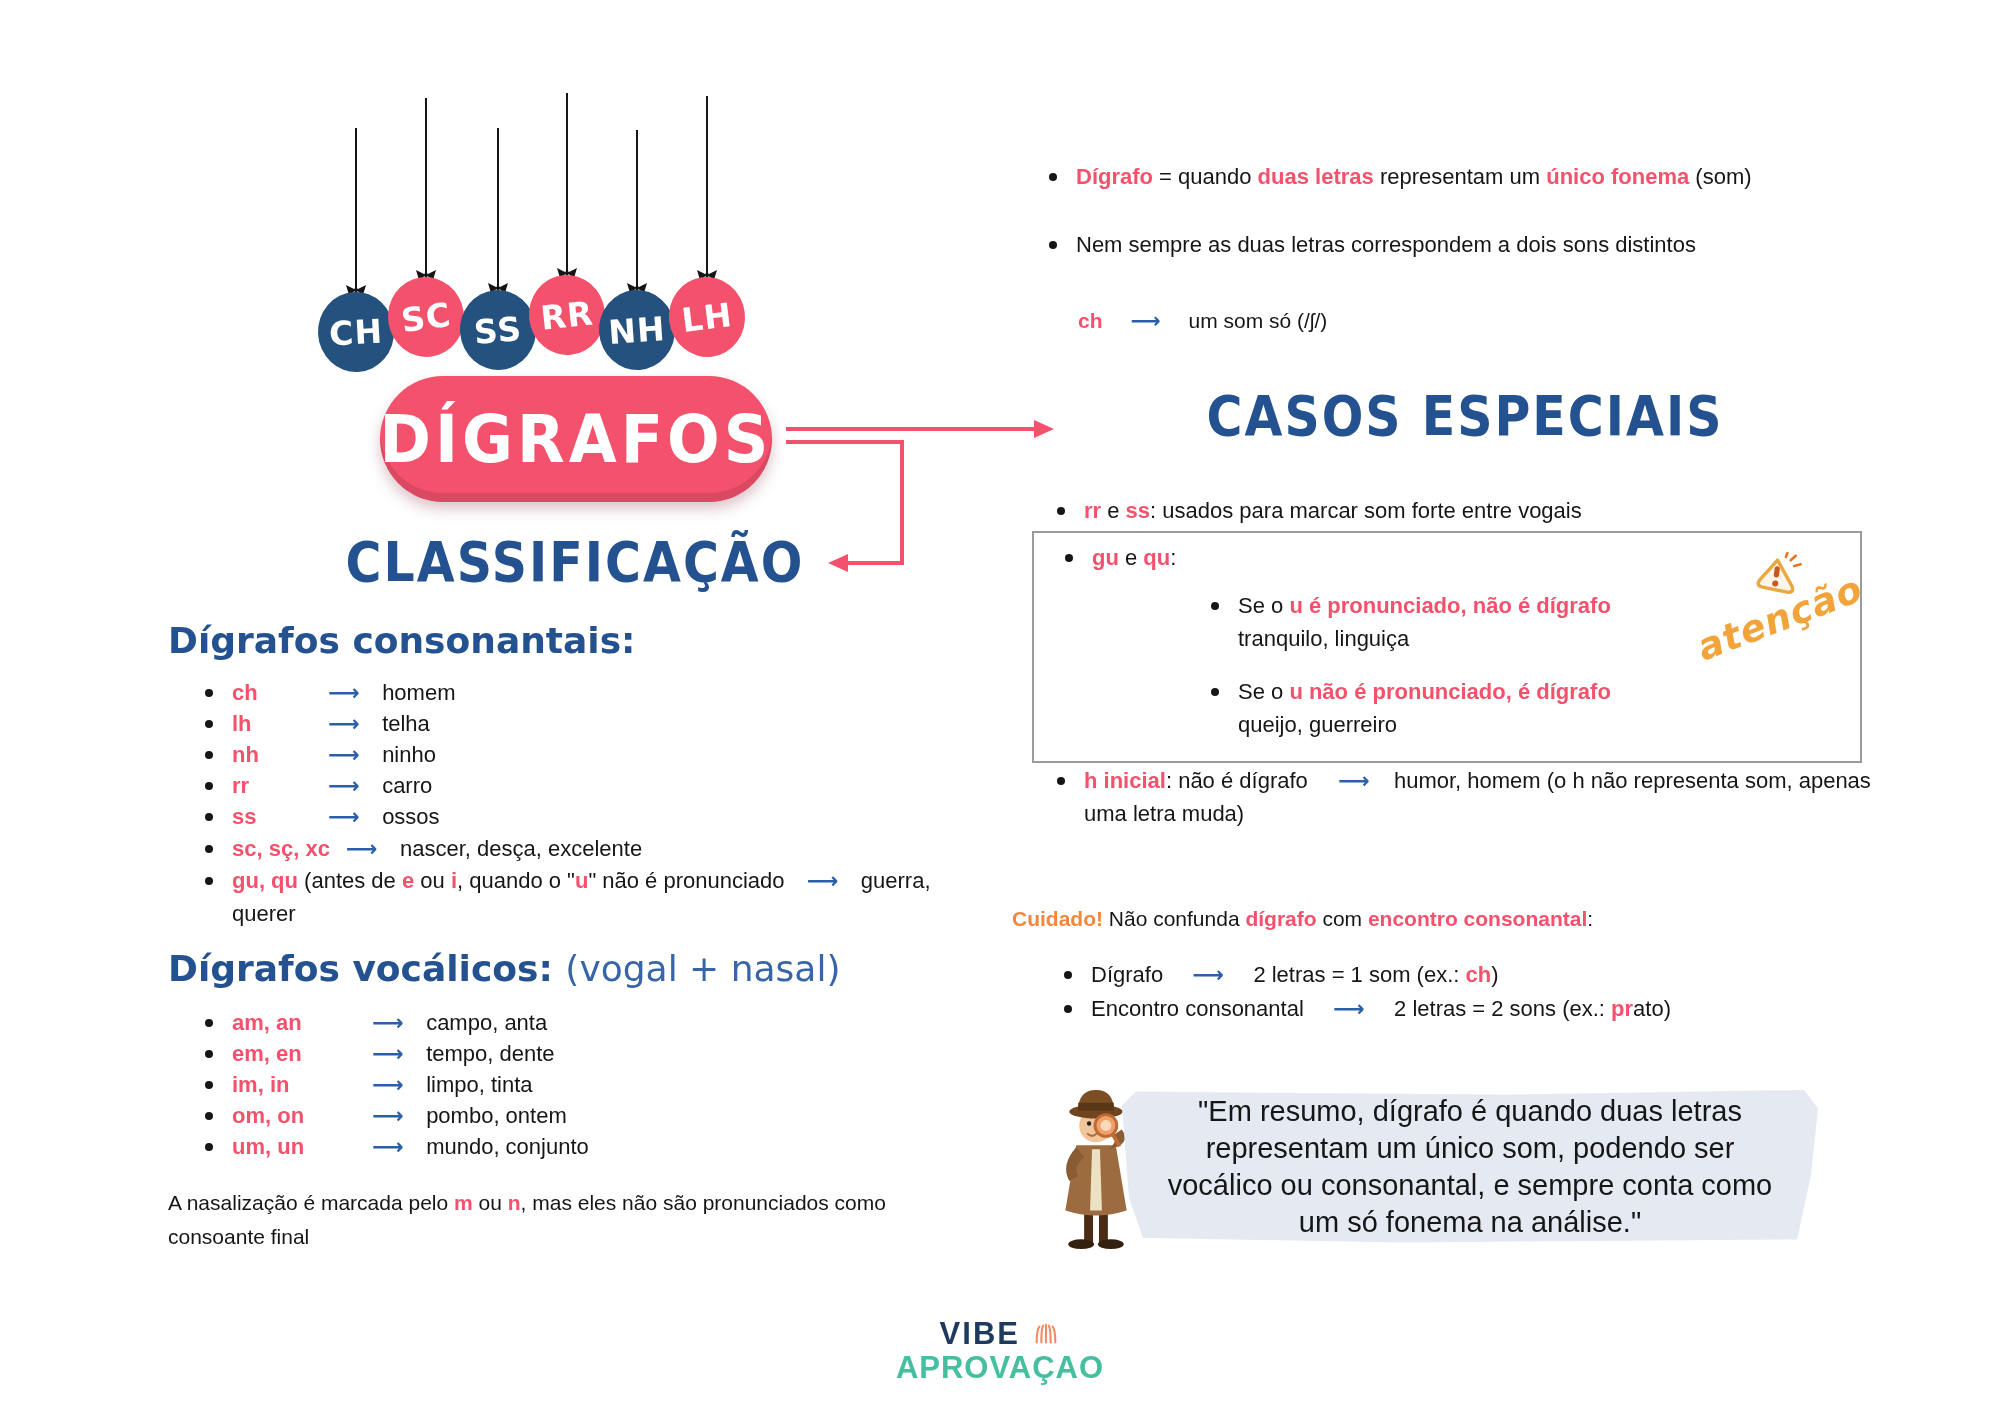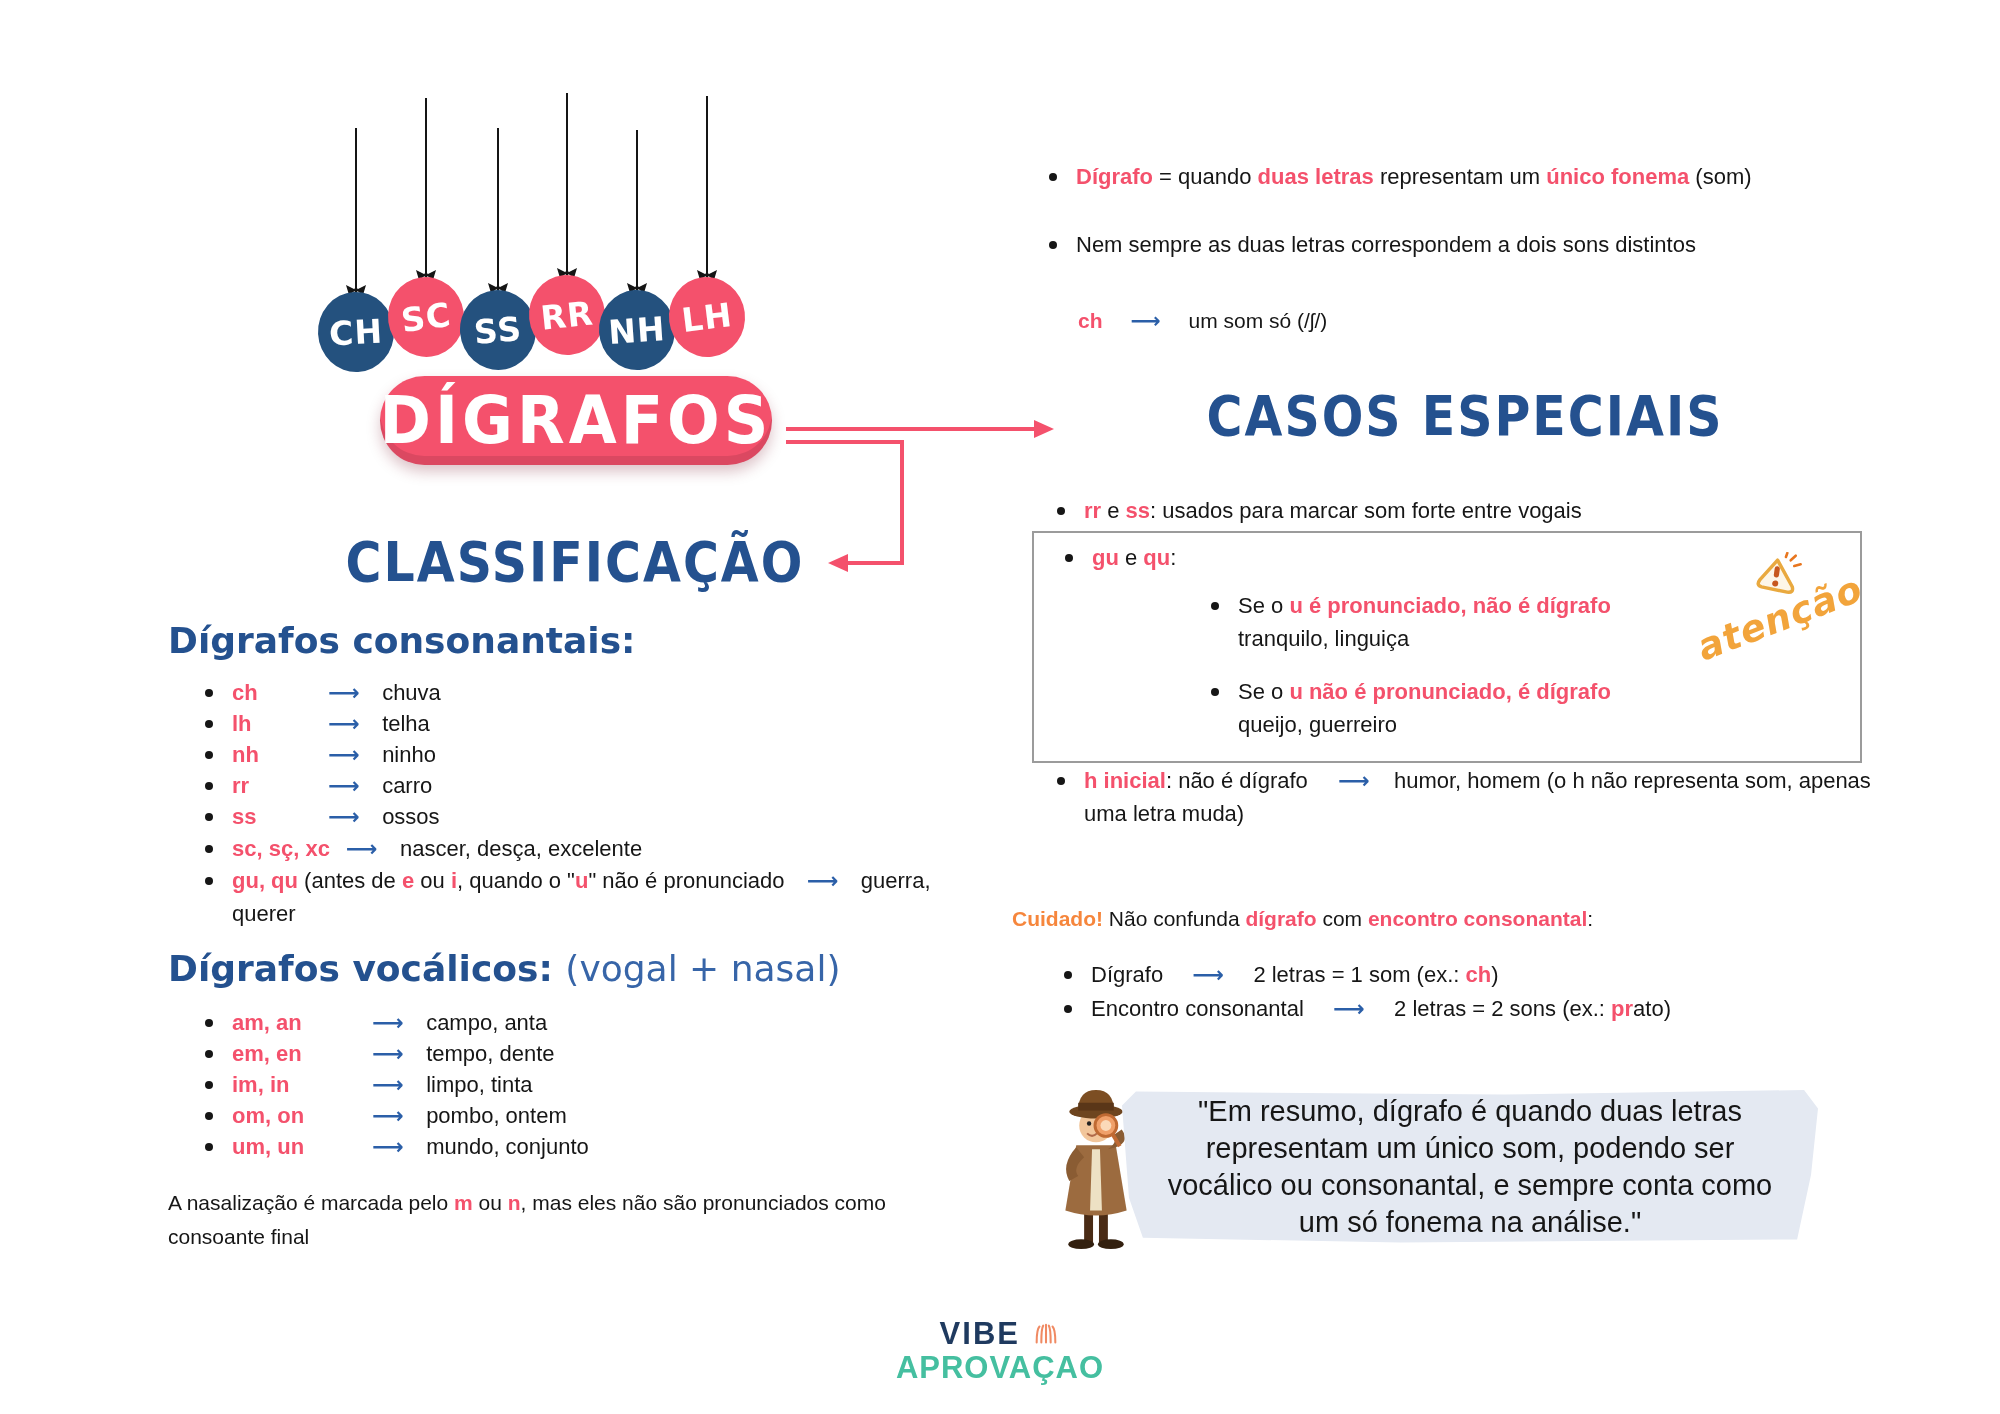--- a/index.html
+++ b/index.html
@@ -27,21 +27,21 @@
   .ball{
     position:absolute;left:0;width:76px;height:80px;border-radius:50%;
     display:flex;align-items:center;justify-content:center;
     color:#fff;font-weight:800;font-size:33px;font-family:"DejaVu Sans",sans-serif;
     letter-spacing:1px;
   }
   .ball.blue{background:#24517E;}
   .ball.pink{background:#F4516C;}
   
   .pill{
-    left:380px;top:376px;width:392px;height:89px;background:#F4516C;border-radius:64px;
+    left:380px;top:376px;width:392px;height:126px;background:#F4516C;border-radius:64px;
     display:flex;align-items:center;justify-content:center;
     box-shadow:0 7px 14px rgba(120,20,40,.25), inset 0 -9px 0 rgba(0,0,0,.10);
   }
   .pill span{
     color:#fff;font-weight:800;font-size:62px;letter-spacing:4px;
     font-family:"DejaVu Sans",sans-serif;transform:scaleY(1.05);
   }
   
   .li{position:absolute;padding-left:36px;font-size:22px;line-height:33px;}
   .li::before{
@@ -151,21 +151,21 @@
     </g>
     <polygon points="1034,420 1054,429 1034,438" fill="#F4516C"></polygon>
     <polygon points="848,554 828,563 848,572" fill="#F4516C"></polygon>
   </svg>
 
   <div class="abs display" style="left:330px;top:534px;width:490px;text-align:center;font-size:49px">CLASSIFICAÇÃO</div>
 
   <div class="abs sec-head" style="left:168px;top:620px">Dígrafos consonantais:</div>
 
   <div class="li" style="left:196px;top:676px">
-    <span class="pk dg">ch</span><span class="arr">⟶</span> <span>chuva</span>
+    <span class="pk dg">ch</span><span class="arr">⟶</span> <span>homem</span>
   </div>
   <div class="li" style="left:196px;top:707px">
     <span class="pk dg">lh</span><span class="arr">⟶</span> <span>telha</span>
   </div>
   <div class="li" style="left:196px;top:738px">
     <span class="pk dg">nh</span><span class="arr">⟶</span> <span>ninho</span>
   </div>
   <div class="li" style="left:196px;top:769px">
     <span class="pk dg">rr</span><span class="arr">⟶</span> <span>carro</span>
   </div>

